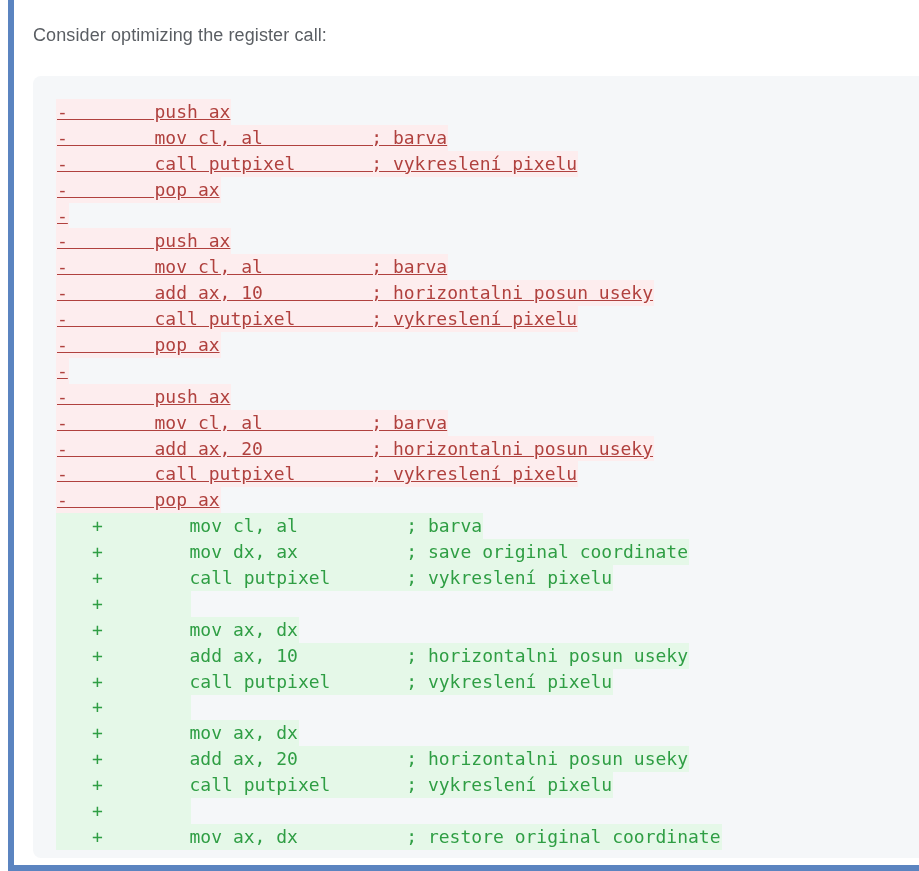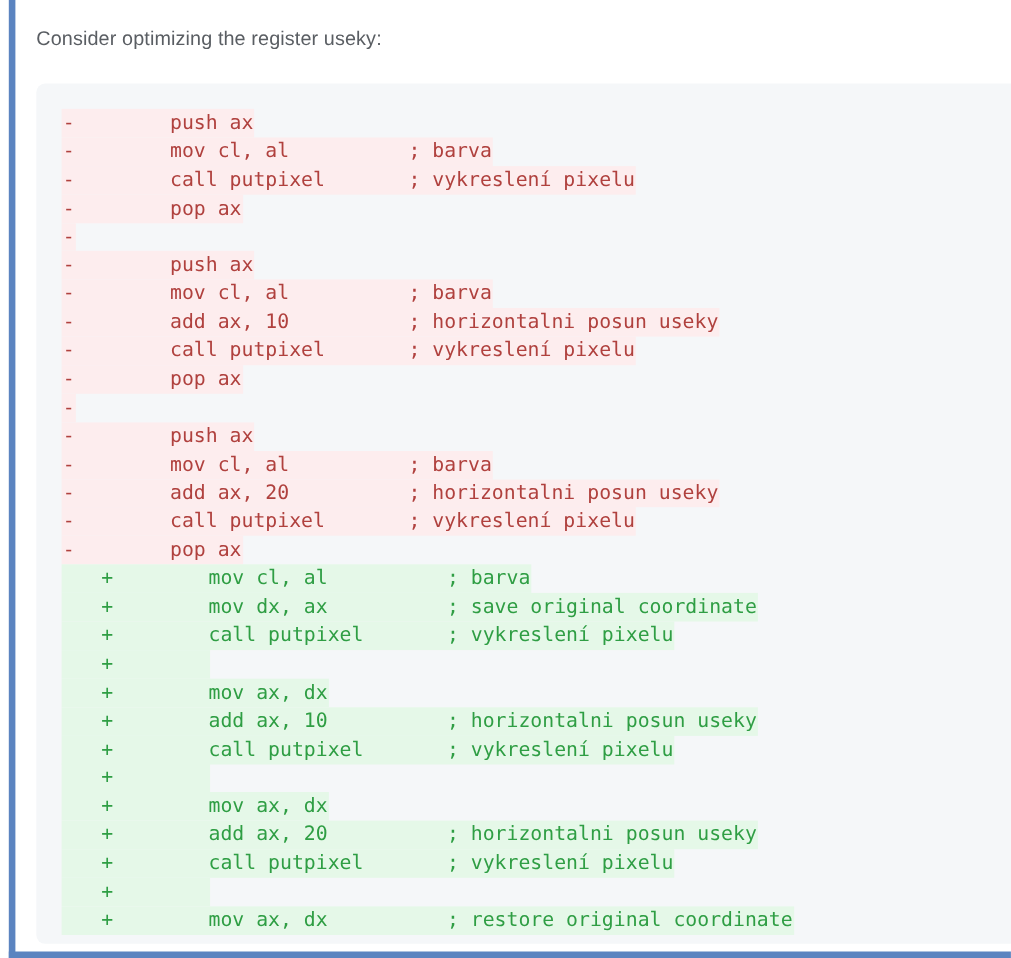--- a/index.html
+++ b/index.html
@@ -44,33 +44,34 @@
     font-size: 18px;
     line-height: 25.9px;
     white-space: pre;
     color: #333;
   }
   .line { height: 25.9px; }
   .hl { display: inline-block; padding: 0 1px; }
   .hl.del {
     color: var(--del-text, #b0413e);
     background: var(--del-bg, #fdedee);
+    text-decoration: underline;
   }
   .hl.add {
     color: var(--add-text, #2f9e44);
     background: var(--add-bg, #e5f8e8);
     padding-left: 36px;
   }
 </style>
 </head>
 <body>
 
 <div class="page">
   <div class="accent-left"></div>
 
-  <p class="title">Consider optimizing the register useky:</p>
+  <p class="title">Consider optimizing the register call:</p>
 
   <div class="code-panel">
     <pre class="code"><div class="line"><span class="hl del">-        push ax</span></div><div class="line"><span class="hl del">-        mov cl, al          ; barva</span></div><div class="line"><span class="hl del">-        call putpixel       ; vykreslení pixelu</span></div><div class="line"><span class="hl del">-        pop ax</span></div><div class="line"><span class="hl del">-</span></div><div class="line"><span class="hl del">-        push ax</span></div><div class="line"><span class="hl del">-        mov cl, al          ; barva</span></div><div class="line"><span class="hl del">-        add ax, 10          ; horizontalni posun useky</span></div><div class="line"><span class="hl del">-        call putpixel       ; vykreslení pixelu</span></div><div class="line"><span class="hl del">-        pop ax</span></div><div class="line"><span class="hl del">-</span></div><div class="line"><span class="hl del">-        push ax</span></div><div class="line"><span class="hl del">-        mov cl, al          ; barva</span></div><div class="line"><span class="hl del">-        add ax, 20          ; horizontalni posun useky</span></div><div class="line"><span class="hl del">-        call putpixel       ; vykreslení pixelu</span></div><div class="line"><span class="hl del">-        pop ax</span></div><div class="line"><span class="hl add">+        mov cl, al          ; barva</span></div><div class="line"><span class="hl add">+        mov dx, ax          ; save original coordinate</span></div><div class="line"><span class="hl add">+        call putpixel       ; vykreslení pixelu</span></div><div class="line"><span class="hl add">+        </span></div><div class="line"><span class="hl add">+        mov ax, dx</span></div><div class="line"><span class="hl add">+        add ax, 10          ; horizontalni posun useky</span></div><div class="line"><span class="hl add">+        call putpixel       ; vykreslení pixelu</span></div><div class="line"><span class="hl add">+        </span></div><div class="line"><span class="hl add">+        mov ax, dx</span></div><div class="line"><span class="hl add">+        add ax, 20          ; horizontalni posun useky</span></div><div class="line"><span class="hl add">+        call putpixel       ; vykreslení pixelu</span></div><div class="line"><span class="hl add">+        </span></div><div class="line"><span class="hl add">+        mov ax, dx          ; restore original coordinate</span></div></pre>
   </div>
 
   <div class="accent-bottom"></div>
 </div>
 
 </body></html>

